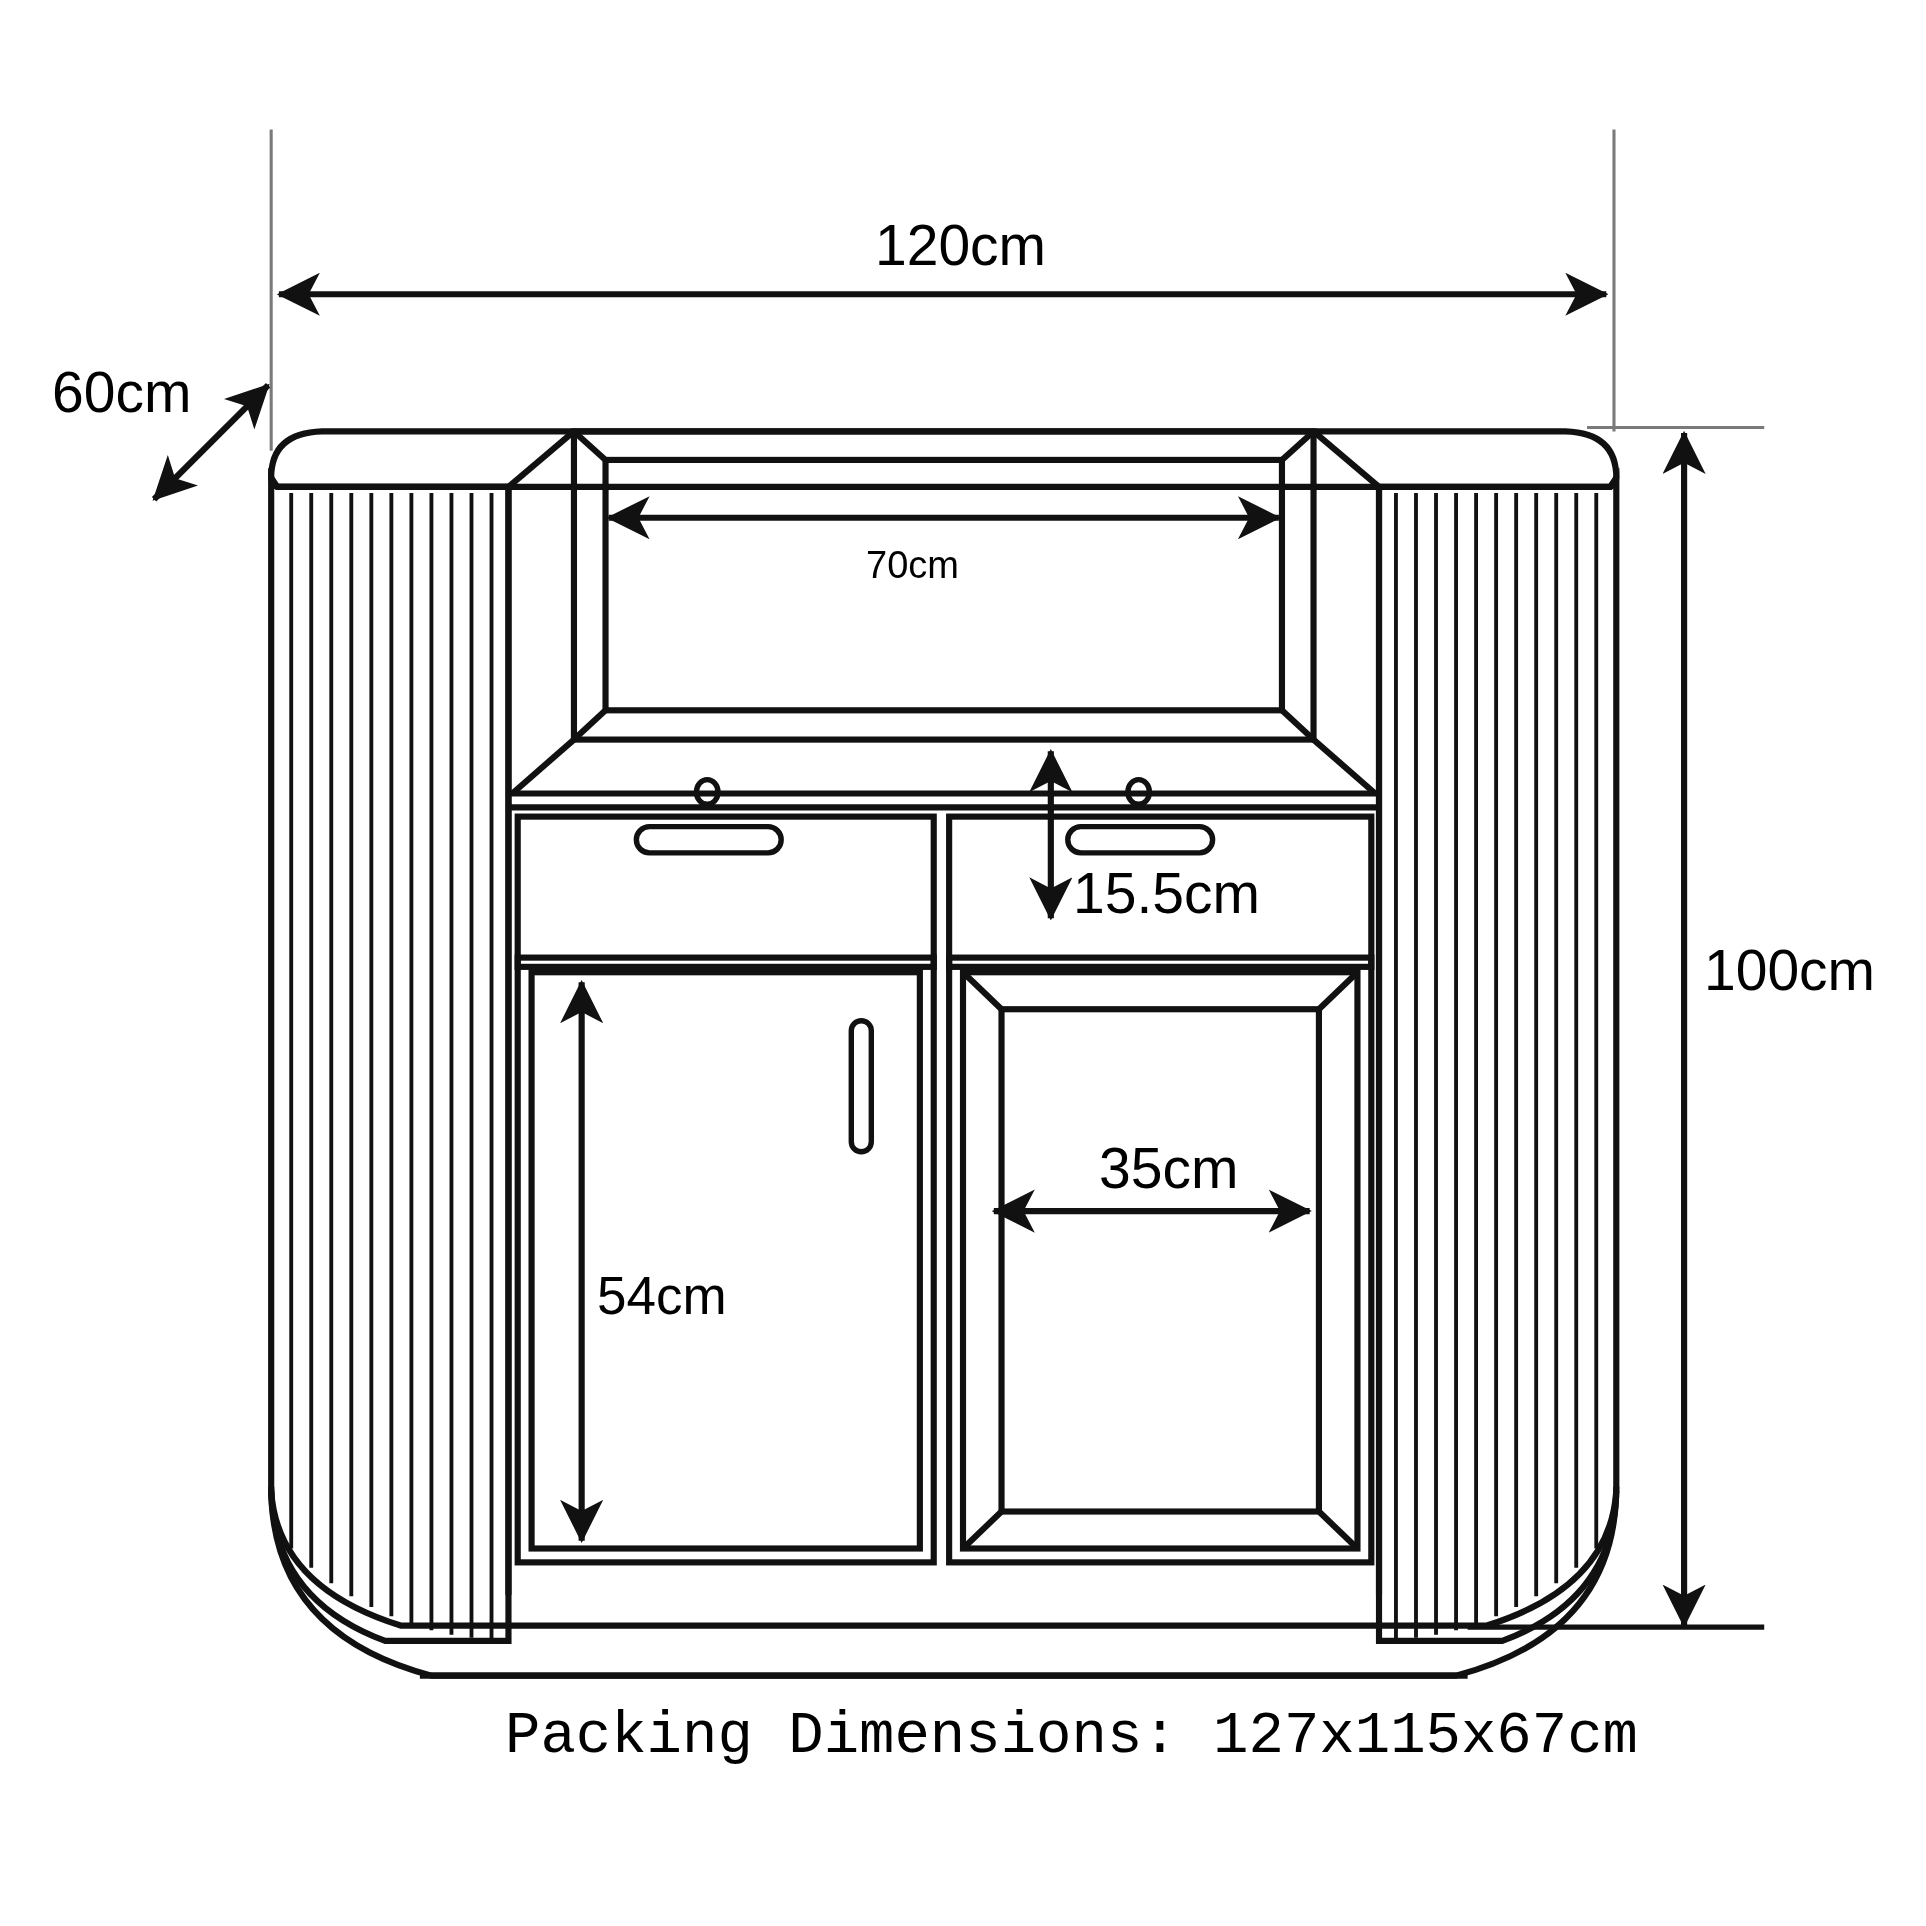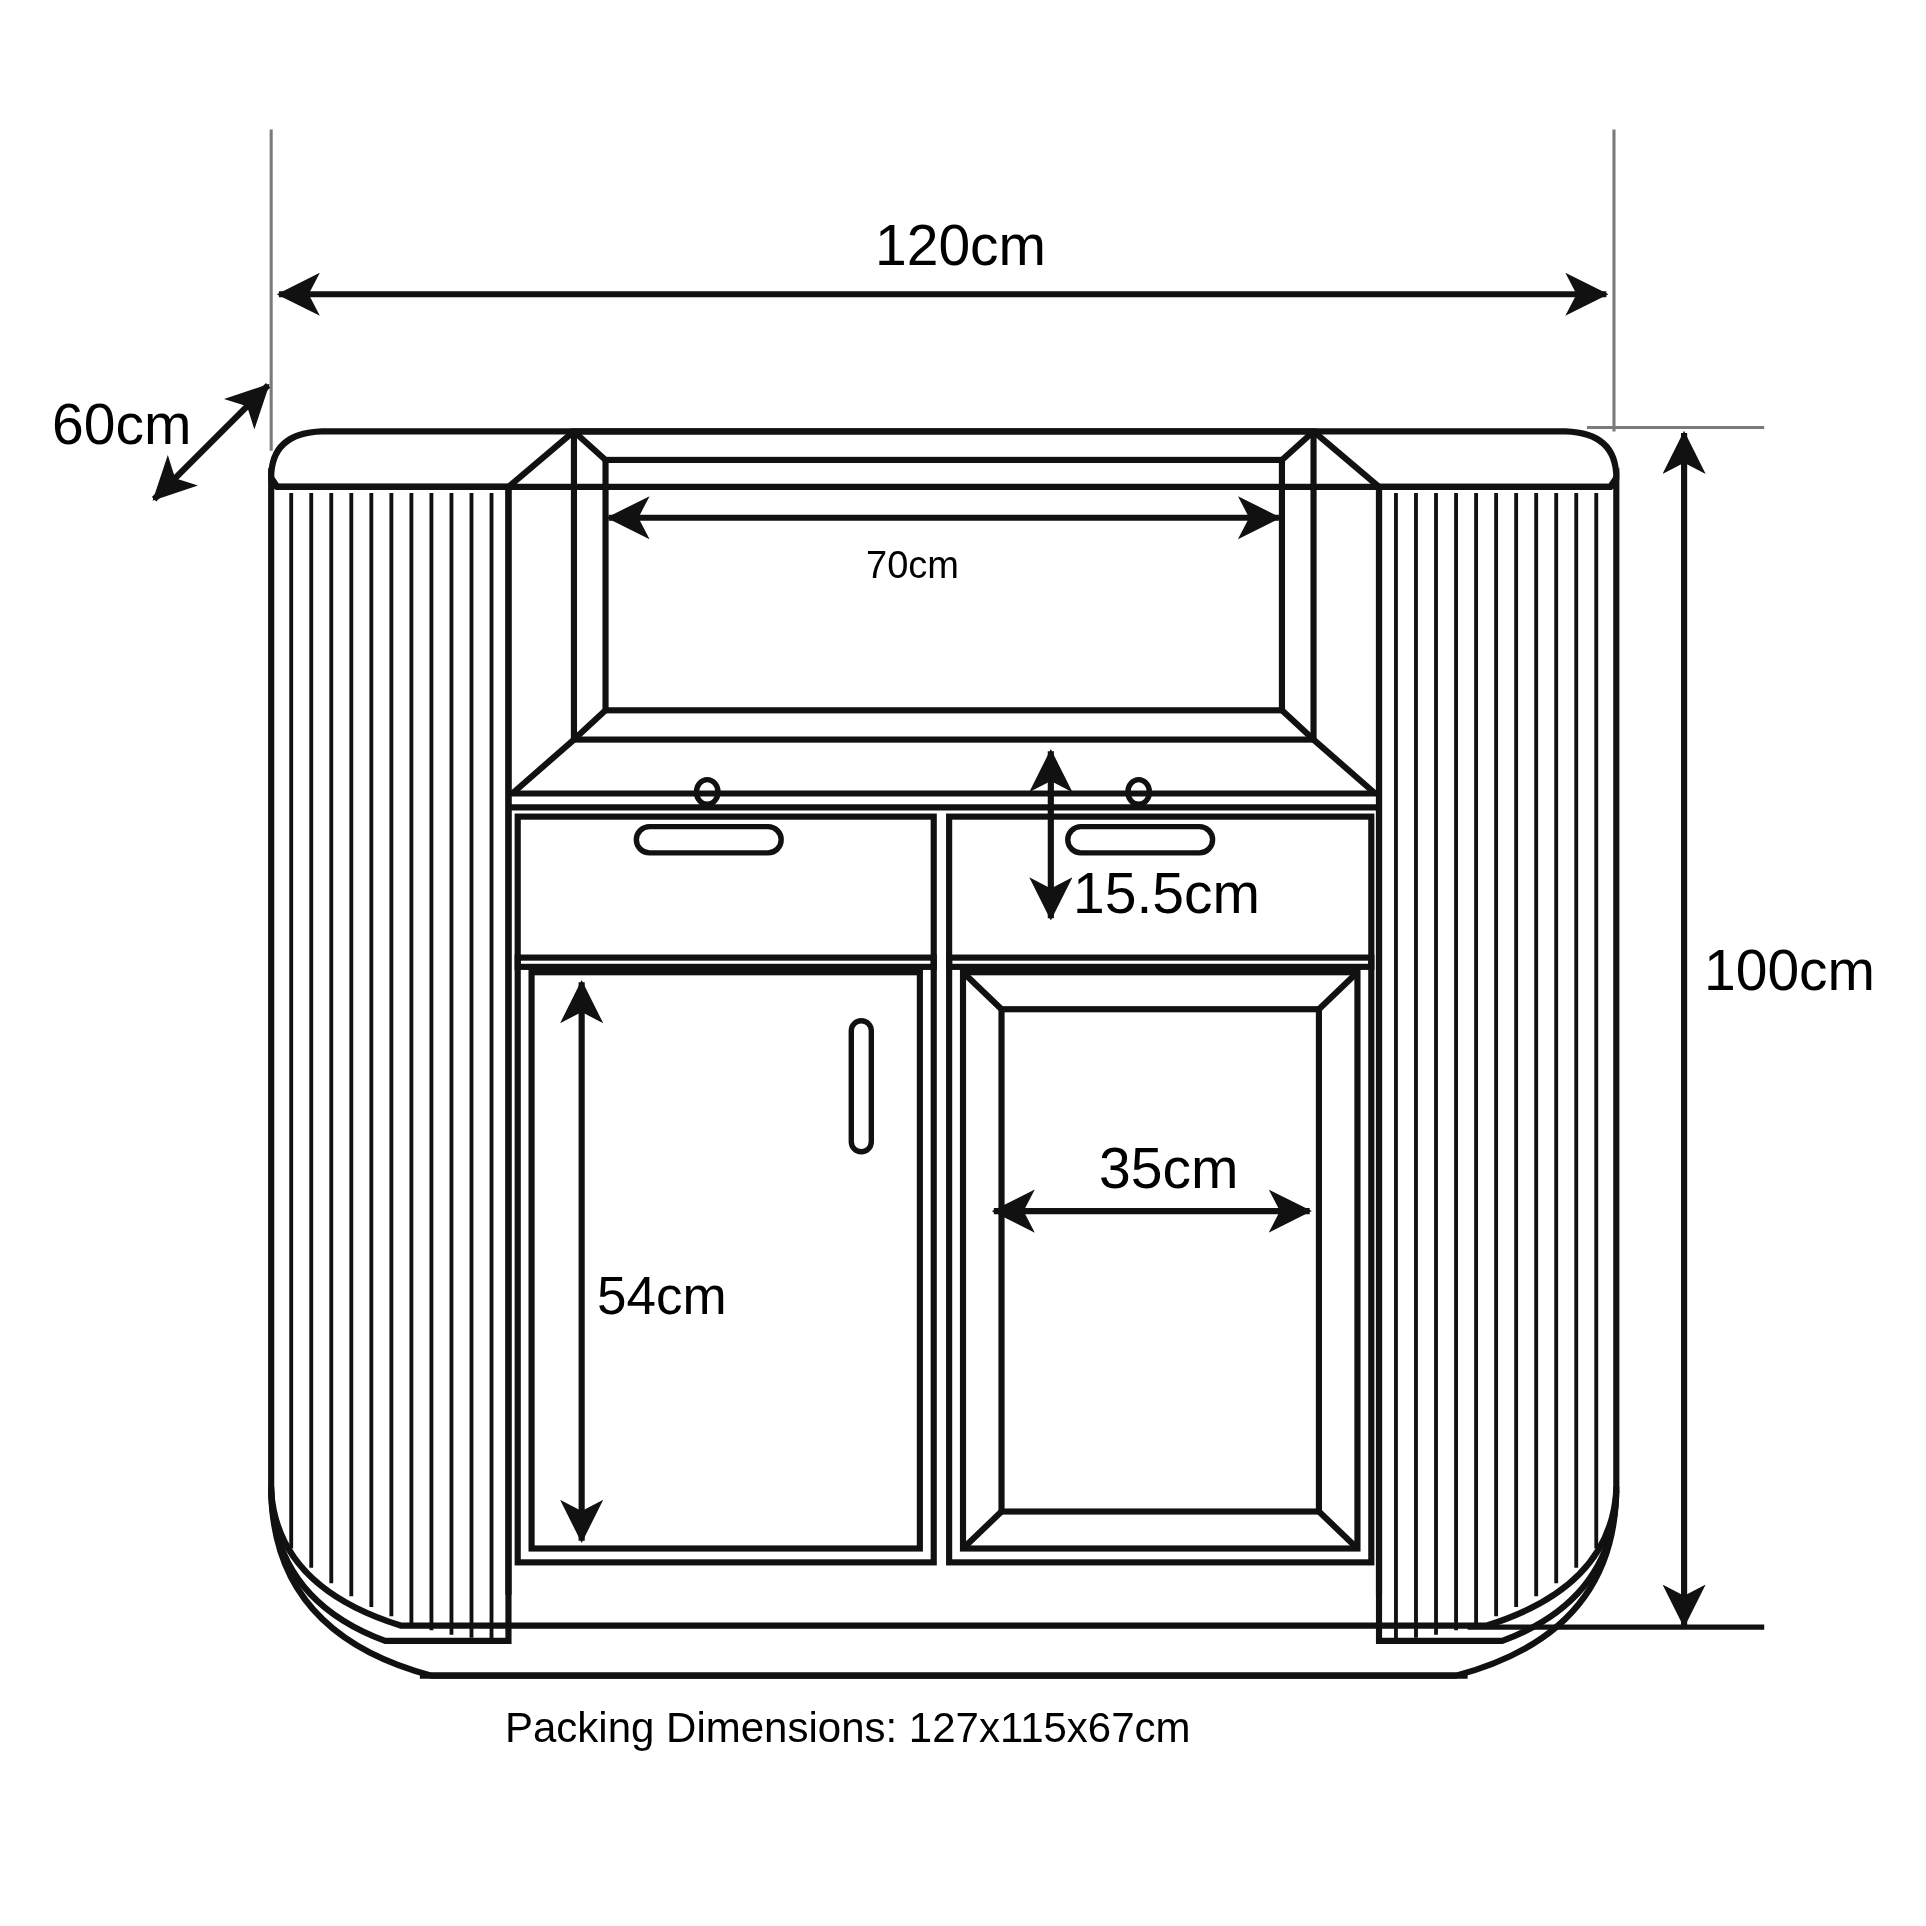--- a/index.html
+++ b/index.html
@@ -207,28 +207,28 @@
     </g>
 
     <g stroke="#111111" stroke-width="7">
       <line x1="1905" y1="2112" x2="2290" y2="2112"></line>
     </g>
 
   </svg>
 
   <div class="dim-label" style="left:875px; top:217px; font-size:57px;">120cm</div>
 
-  <div class="dim-label" style="left:52px; top:364px; font-size:57px;margin-top:32px;">60cm</div>
+  <div class="dim-label" style="left:52px; top:364px; font-size:57px;">60cm</div>
 
   <div class="dim-label" style="left:866px; top:546px; font-size:38px;">70cm</div>
 
   <div class="dim-label" style="left:1073px; top:865px; font-size:57px;text-align:right;">15.5cm</div>
 
   <div class="dim-label" style="left:597px; top:1233px; font-size:53px;margin-top:36px;">54cm</div>
 
   <div class="dim-label" style="left:1071px; top:1140px; font-size:57px;margin-left:28px;">35cm</div>
 
   <div class="dim-label" style="left:1704px; top:942px; font-size:57px;">100cm</div>
 
-  <div class="caption" style="left:505px; top:1707px; font-size:42px;">Packing Dimensions: 127x115x67cm</div>
+  <div class="caption" style="left:505px; top:1707px; font-size:59px;font-family:Liberation Mono, monospace;">Packing Dimensions: 127x115x67cm</div>
 
 </div>
 
 
 </body></html>

